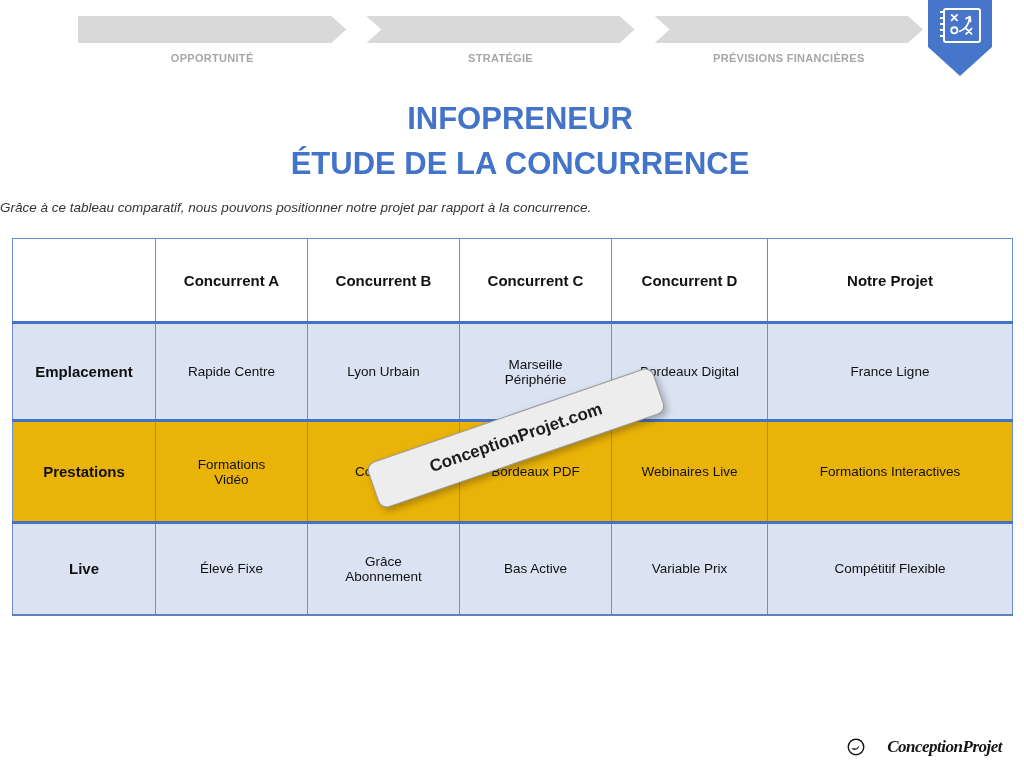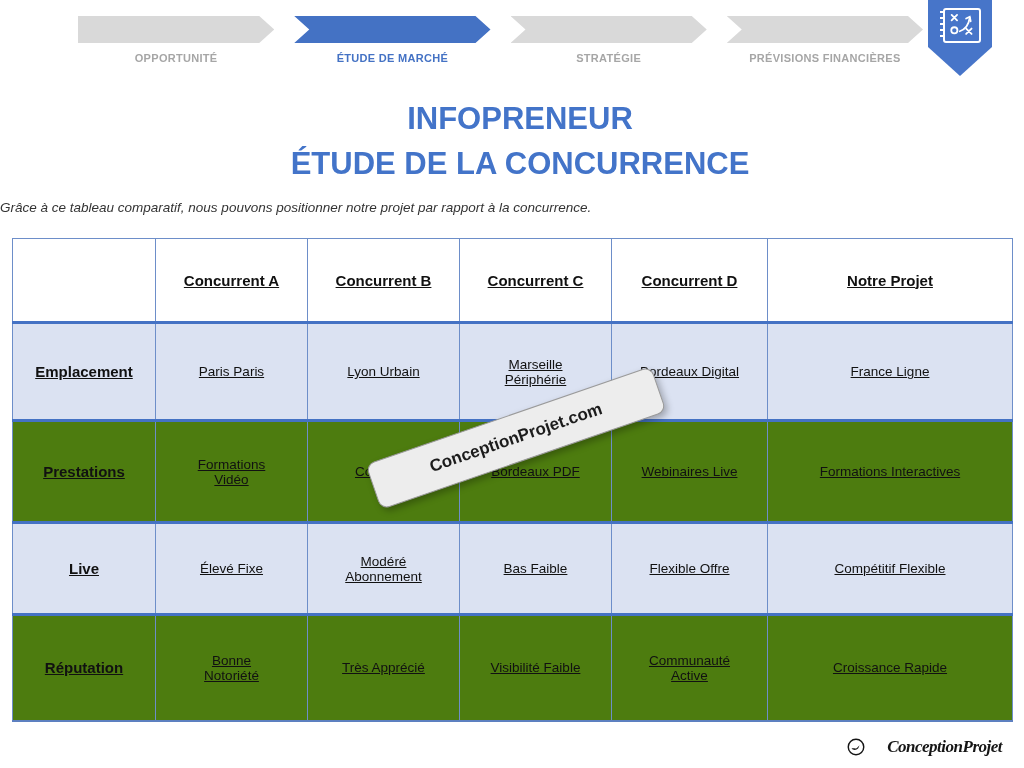--- a/index.html
+++ b/index.html
@@ -32,27 +32,27 @@
   .slide-title{position:absolute;top:96px;left:8px;width:100%;text-align:center;
     color:#4374C9;font-weight:bold;font-size:31px;line-height:45px;}
   .slide-subtitle{position:absolute;top:200px;left:0;width:100%;
     font-style:italic;font-size:13.5px;color:#333;}
 
   
   table.comp{position:absolute;left:12px;top:238px;width:1000px;
     border-collapse:collapse;table-layout:fixed;}
   table.comp td,table.comp th{
     border:1.5px solid #6D8EC9;text-align:center;vertical-align:middle;
-    white-space:pre-line;font-size:13.5px;color:#111;padding:3px;font-weight:normal;text-decoration:underline;}
+    white-space:pre-line;font-size:13.5px;color:#111;padding:3px;font-weight:normal;}
   table.comp thead th{font-size:15px;font-weight:bold;background:#fff;}
   table.comp td.rowhead{font-size:15px;font-weight:bold;}
   table.comp tbody td{border-top:3px solid #4472C4;}
   table.comp tbody tr:last-child td{border-bottom:2px solid #5D80C0;}
   tr.shaded td{background:#DBE2F2;}
-  tr.plain td{background:#4d7c0f;}
+  tr.plain td{background:#eab308;}
   tr.h-header{height:84px;} tr.h-r1{height:98px;padding-left:37px;} tr.h-r2{height:102px;}
   tr.h-r3{height:92px;} tr.h-r4{height:106px;}
 
   
   .watermark{position:absolute;left:365px;top:414px;width:300px;height:46px;
     background:#EDEDED;border:1.5px solid #9A9A9A;border-radius:9px;
     transform:rotate(-19deg);display:flex;align-items:center;justify-content:center;
     font-weight:bold;font-size:17px;color:#1C1C1C;z-index:5;
     box-shadow:2px 4px 7px rgba(0,0,0,.28);}
 
@@ -61,24 +61,20 @@
   .brand-name{font-family:"Liberation Serif",serif;font-style:italic;font-weight:bold;
     font-size:17px;color:#151515;letter-spacing:-0.5px;}
 </style>
 </head>
 <body>
 
 <div class="process-nav">
   <div class="nav-step">
     <div class="chevron"></div>
     <span class="step-label">OPPORTUNITÉ</span>
-  </div>
-  <div class="nav-step active">
-    <div class="chevron"></div>
-    <span class="step-label">ÉTUDE DE MARCHÉ</span>
   </div>
   <div class="nav-step">
     <div class="chevron"></div>
     <span class="step-label">STRATÉGIE</span>
   </div>
   <div class="nav-step">
     <div class="chevron"></div>
     <span class="step-label">PRÉVISIONS FINANCIÈRES</span>
   </div>
 </div>
@@ -119,54 +115,44 @@
       <th>Concurrent A</th>
       <th>Concurrent B</th>
       <th>Concurrent C</th>
       <th>Concurrent D</th>
       <th>Notre Projet</th>
     </tr>
   </thead>
   <tbody>
     <tr class="h-r1 shaded">
       <td class="rowhead">Emplacement</td>
-      <td>Paris Paris</td>
+      <td>Rapide Centre</td>
       <td>Lyon Urbain</td>
       <td>Marseille
 Périphérie</td>
       <td>Bordeaux Digital</td>
       <td>France Ligne</td>
     </tr>
     <tr class="h-r2 plain">
       <td class="rowhead">Prestations</td>
       <td>Formations
 Vidéo</td>
       <td>Coaching</td>
       <td>Bordeaux PDF</td>
       <td>Webinaires Live</td>
       <td>Formations Interactives</td>
     </tr>
     <tr class="h-r3 shaded">
       <td class="rowhead">Live</td>
       <td>Élevé Fixe</td>
-      <td>Modéré
+      <td>Grâce
 Abonnement</td>
-      <td>Bas Faible</td>
-      <td>Flexible Offre</td>
+      <td>Bas Active</td>
+      <td>Variable Prix</td>
       <td>Compétitif Flexible</td>
-    </tr>
-    <tr class="h-r4 plain">
-      <td class="rowhead">Réputation</td>
-      <td>Bonne
-Notoriété</td>
-      <td>Très Apprécié</td>
-      <td>Visibilité Faible</td>
-      <td>Communauté
-Active</td>
-      <td>Croissance Rapide</td>
     </tr>
   </tbody>
 </table>
 
 <div class="watermark">ConceptionProjet.com</div>
 
 <div class="brand">
   <svg width="18" height="18" viewBox="0 0 20 20">
     <circle cx="10" cy="10" r="8.6" fill="none" stroke="#151515" stroke-width="1.6"></circle>
     <path d="M5 12 C 7 10.5, 9 12.5, 11 11 L14 8 L12.5 11.5 C 10 14, 7 13.5, 5 12 Z" fill="#151515"></path>

